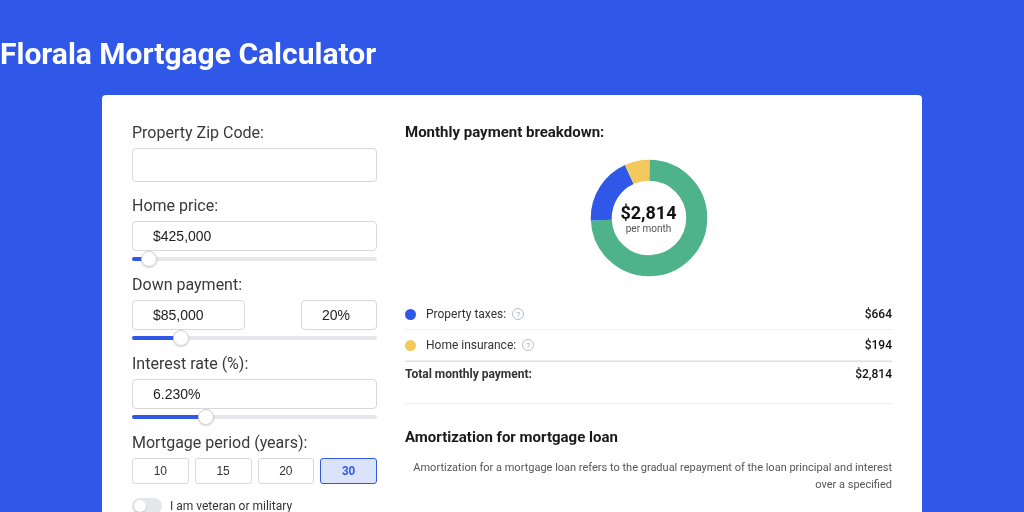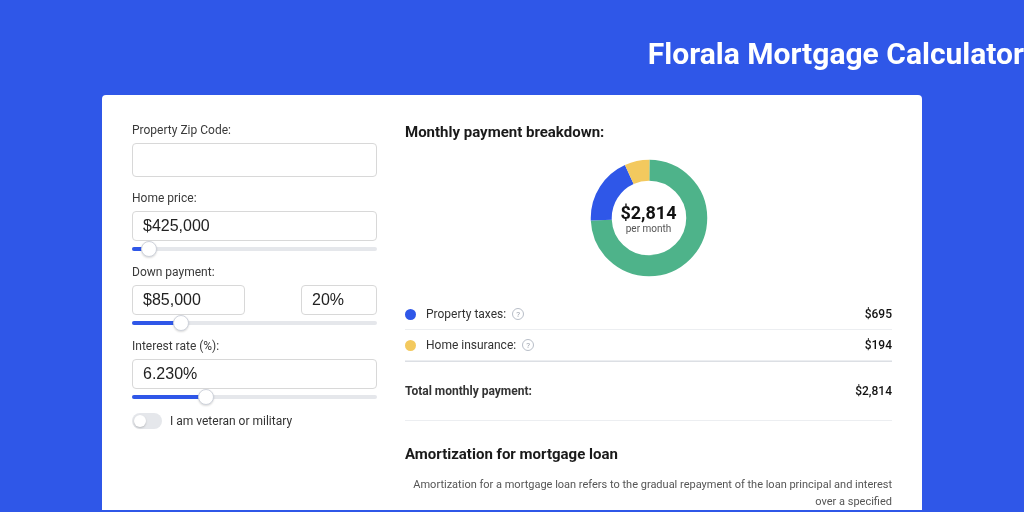--- a/index.html
+++ b/index.html
@@ -5,49 +5,49 @@
 * { box-sizing: border-box; margin: 0; padding: 0; }
 body {
   font-family: -apple-system, BlinkMacSystemFont, 'Segoe UI', Roboto, Arial, sans-serif;
   background: #2f57e8;
   width: 1024px;
   height: 512px;
   overflow: hidden;
 }
 .page-title {
   color: #fff;
-  text-align: right;
+  text-align: left;
   font-size: 30px;
   font-weight: 700;
   padding: 36px 0 24px;
 }
 .container {
   background: #fff;
   width: 820px;
   margin: 0 auto;
   border-radius: 4px 4px 0 0;
   display: flex;
   padding: 28px 30px 0;
   gap: 28px;
 }
 .left { flex: 0 0 245px; }
 .right { flex: 1; }
 .field-label {
-  font-size: 12px;
+  font-size: 16px;
   color: #3a3a3a;
   margin-bottom: 6px;
   display: block;
 }
 .text-input {
   width: 100%;
   height: 30px;
   border: 1px solid #d8d8d8;
   border-radius: 4px;
-  padding: 0 10px;
-  font-size: 16px;
+  padding: 0 20px;
+  font-size: 14px;
   color: #222;
 }
 .zip { height: 34px; }
 .field-group { margin-bottom: 14px; }
 .slider-track {
   position: relative;
   height: 4px;
   background: #e5e7eb;
   border-radius: 2px;
   margin-top: 6px;
@@ -121,21 +121,21 @@
 }
 .donut-amount { font-size: 18px; font-weight: 700; color: #111; }
 .donut-sub { font-size: 10px; color: #555; }
 .legend-row {
   display: flex;
   align-items: center;
   padding: 8px 0;
   border-bottom: 1px solid #eceef1;
   font-size: 12px;
 }
-.legend-row.total { border-top: 1.5px solid #dcdfe4; font-weight: 700; border-bottom: none; padding-top: 22px; justify-content: center; }
+.legend-row.total { border-top: 1.5px solid #dcdfe4; font-weight: 700; border-bottom: none; padding-top: 5px; justify-content: center; }
 .dot {
   width: 11px; height: 11px;
   border-radius: 50%;
   margin-right: 10px;
   flex-shrink: 0;
 }
 .legend-label { color: #333; flex: 1; display: flex; align-items: center; gap: 6px; }
 .legend-value { color: #111; font-weight: 500; }
 .info-icon {
   width: 12px; height: 12px;
@@ -185,20 +185,29 @@
 
     <div class="field-group">
       <label class="field-label">Interest rate (%):</label>
       <input class="text-input" value="6.230%" style="">
       <div class="slider-track">
         <div class="slider-fill" style="width:30%"></div>
         <div class="slider-thumb" style="left:30%"></div>
       </div>
     </div>
 
+    <div class="field-group">
+      <label class="field-label">Mortgage period (years):</label>
+      <div class="period-row" id="period-row">
+          <button class="period-btn">10</button>
+          <button class="period-btn">15</button>
+          <button class="period-btn">20</button>
+          <button class="period-btn active">30</button>
+        </div>
+    </div>
 
     <div class="toggle-row">
       <div class="toggle"></div>
       <span style="font-size:12px;color:#333">I am veteran or military</span>
     </div>
 
   </div>
 
   <div class="right">
     <div class="section-title">Monthly payment breakdown:</div>
@@ -214,21 +223,21 @@
           <div class="donut-amount">$2,814</div>
           <div class="donut-sub">per month</div>
         </div>
       </div>
     </div>
 
     <div id="legend">
         <div class="legend-row">
           <span class="dot" style="background: rgb(47, 87, 232);"></span>
           <span class="legend-label">Property taxes:<span class="info-icon">?</span></span>
-          <span class="legend-value">$695</span>
+          <span class="legend-value">$664</span>
         </div>
         <div class="legend-row">
           <span class="dot" style="background: rgb(243, 201, 94);"></span>
           <span class="legend-label">Home insurance:<span class="info-icon">?</span></span>
           <span class="legend-value">$194</span>
         </div>
       </div>
 
     <div class="legend-row total">
       <span class="legend-label">Total monthly payment:</span>

